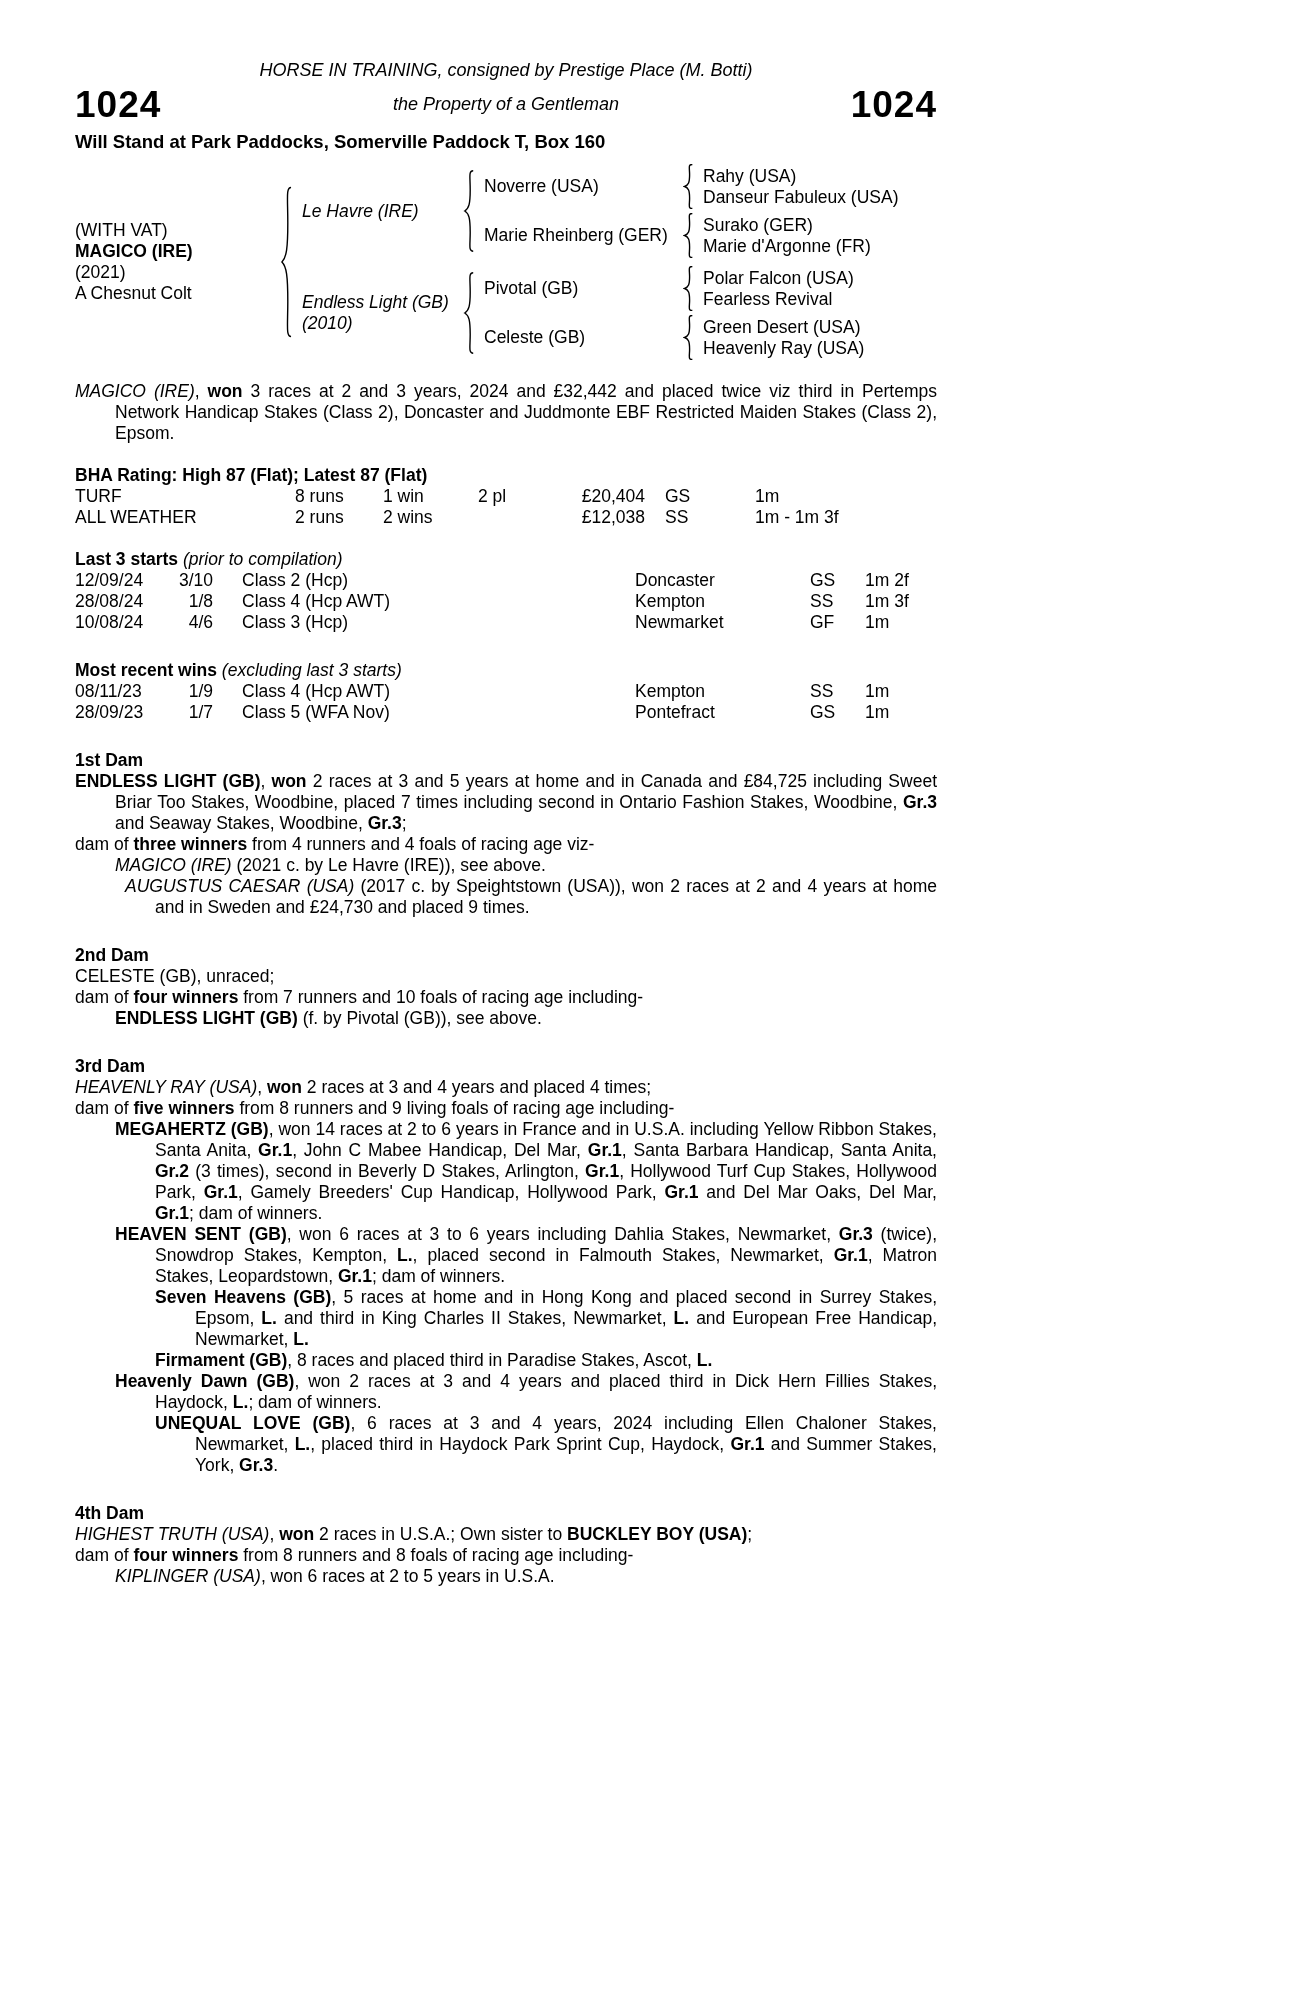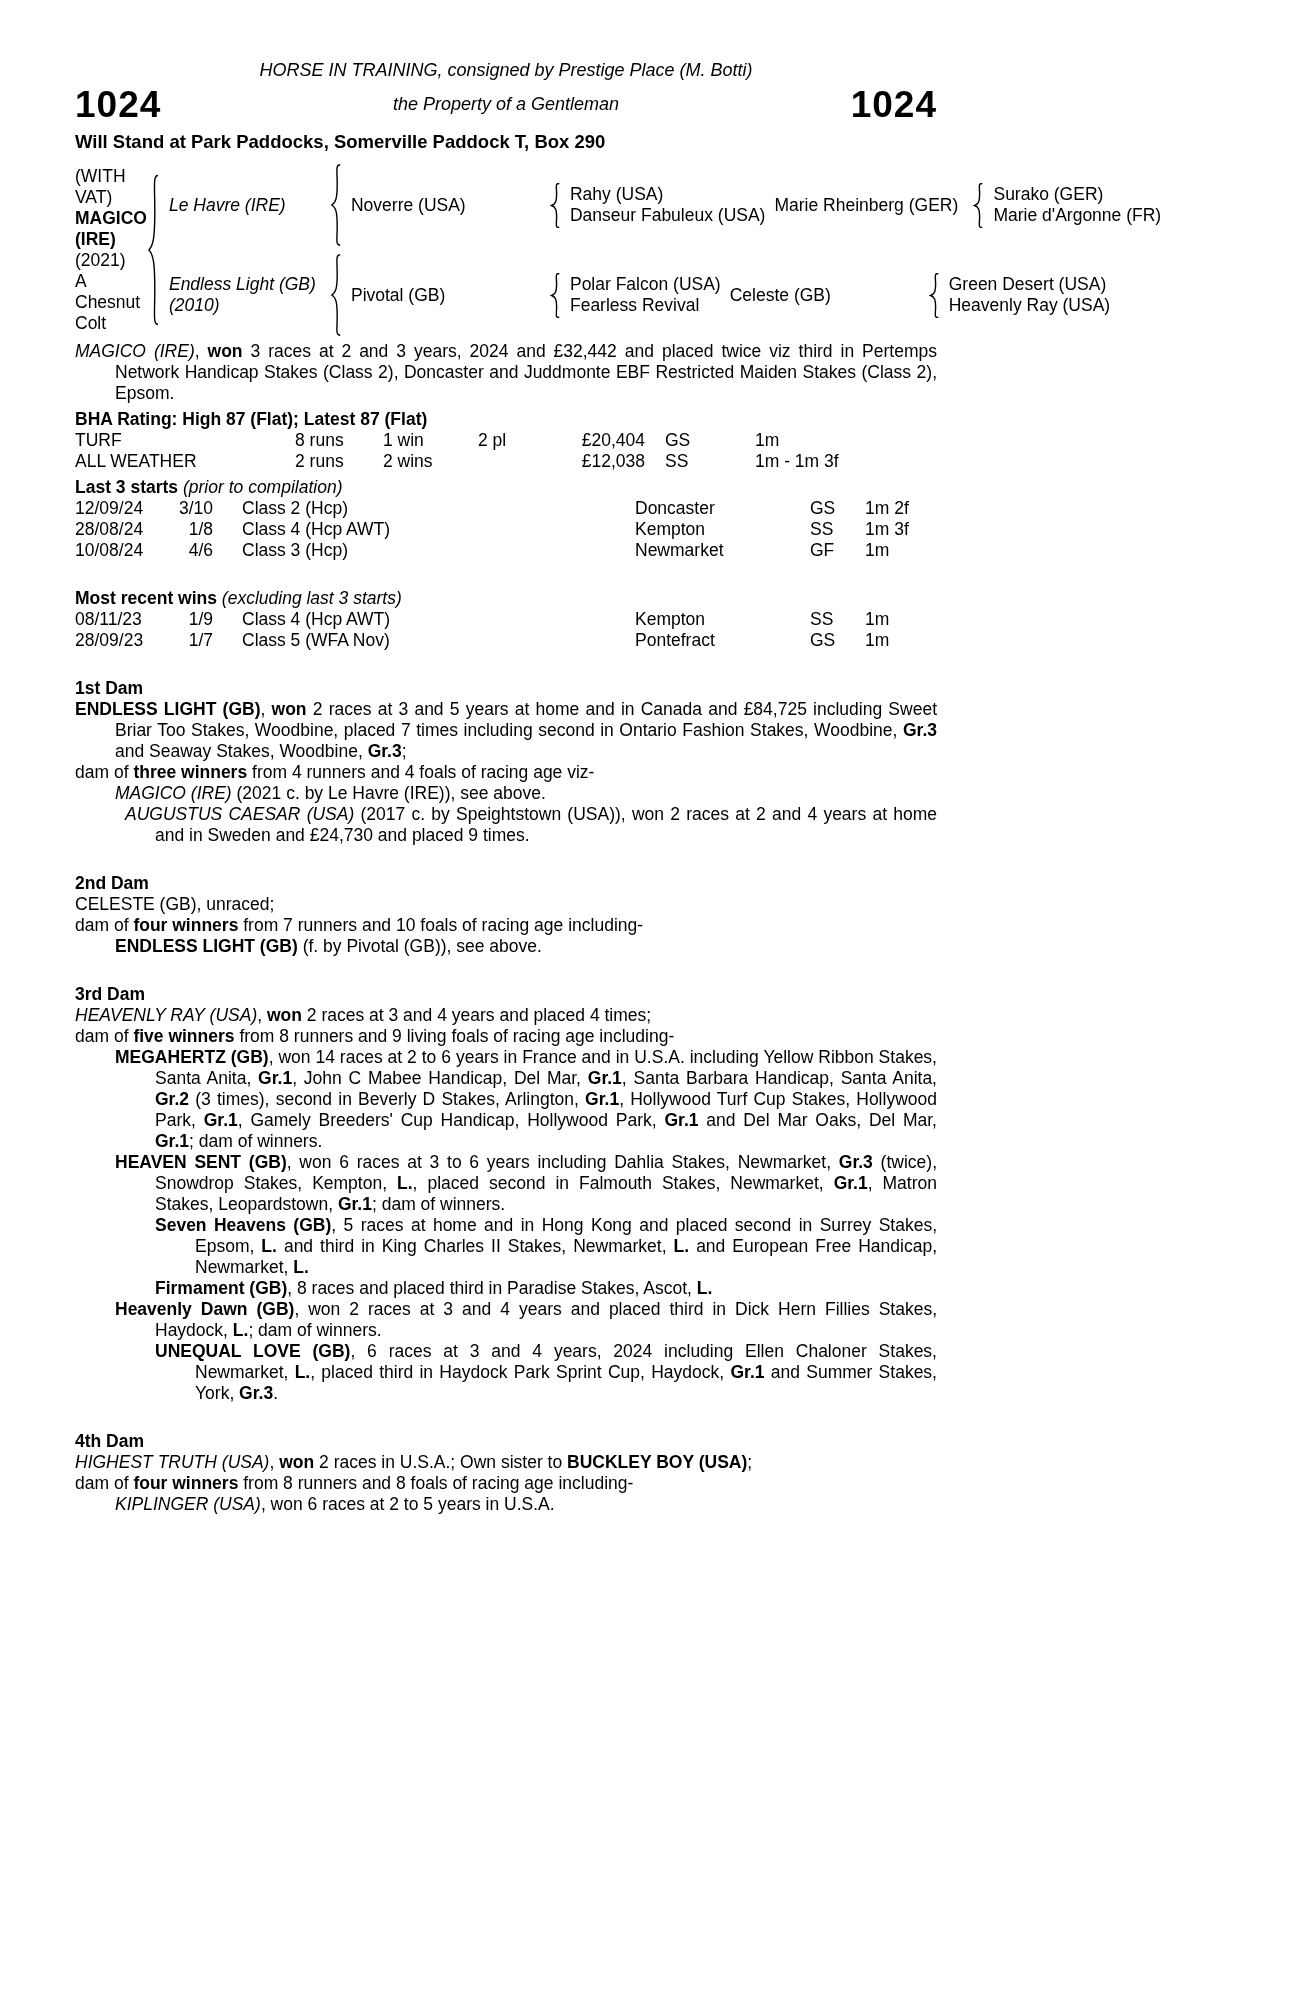--- a/index.html
+++ b/index.html
@@ -15,38 +15,38 @@
   .lot-row { display:flex; justify-content:space-between; align-items:center; height:42px; margin-top:2px; }
   .lot { font-size:37px; font-weight:bold; letter-spacing:1px; }
   .property { font-style:italic; font-size:18px; }
   .stand { font-weight:bold; font-size:18.5px; margin-top:6px; }
 
   .pedigree { display:flex; align-items:center; margin-top:12px; }
   .ped-subject { width:205px; }
   .g1col { display:flex; flex-direction:column; row-gap:8px; }
   .g1unit { display:flex; align-items:center; }
   .g1name { width:170px; padding-left:9px;font-style:italic; }
-  .g2col { display:flex; row-gap:4px; }
+  .g2col { display:flex; flex-direction:column; row-gap:4px; }
   .g2unit { display:flex; align-items:center; }
   .g2name { width:208px; padding-left:9px; }
   .g3col { padding-left:9px; white-space:nowrap; }
   svg.brace { display:block; flex:0 0 auto; }
   svg.brace path { fill:none; stroke:#000; stroke-width:1.4px; vector-effect:non-scaling-stroke; }
   .br-sm { width:11px; height:45px; }
   .br-md { width:12px; height:82px; }
   .br-lg { width:13px; height:152px; }
 
   .para { margin:0; text-align:justify; }
   .lvl0 { padding-left:40px; text-indent:-40px; }
   .lvl1 { padding-left:80px; text-indent:-40px; }
   .lvl2 { padding-left:120px; text-indent:-40px; }
   .bold { font-weight:bold; }
   .ital { font-style:italic; }
 
-  .mt { margin-top:5px; }
+  .mt { margin-top:21px; }
   .mt-lg { margin-top:27px; }
 
   .record-grid { display:grid; grid-template-columns:220px 88px 95px 75px 92px 110px 1fr; }
   .record-grid .money { text-align:right; }
   .record-grid .going { padding-left:20px; }
 
   .starts-grid { display:grid; grid-template-columns:95px 43px 422px 175px 55px 1fr; }
   .starts-grid .pos { text-align:right; }
   .starts-grid .race { padding-left:29px; }
 </style>
@@ -56,21 +56,21 @@
 <div class="content">
 
   <div class="consign">HORSE IN TRAINING, consigned by Prestige Place (M. Botti)</div>
 
   <div class="lot-row">
     <div class="lot">1024</div>
     <div class="property">the Property of a Gentleman</div>
     <div class="lot">1024</div>
   </div>
 
-  <div class="stand">Will Stand at Park Paddocks, Somerville Paddock T, Box 290</div>
+  <div class="stand">Will Stand at Park Paddocks, Somerville Paddock T, Box 160</div>
 
   <div class="pedigree">
     <div class="ped-subject">
       <div>(WITH VAT)</div>
       <div class="bold">MAGICO (IRE)</div>
       <div>(2021)</div>
       <div>A Chesnut Colt</div>
     </div>
     <svg class="brace br-lg" viewBox="0 0 20 100" preserveAspectRatio="none">
         <path d="M17 1 C9 1 12 8 12 24 C12 41 10 47 3 50 C10 53 12 59 12 76 C12 92 9 99 17 99"></path>

